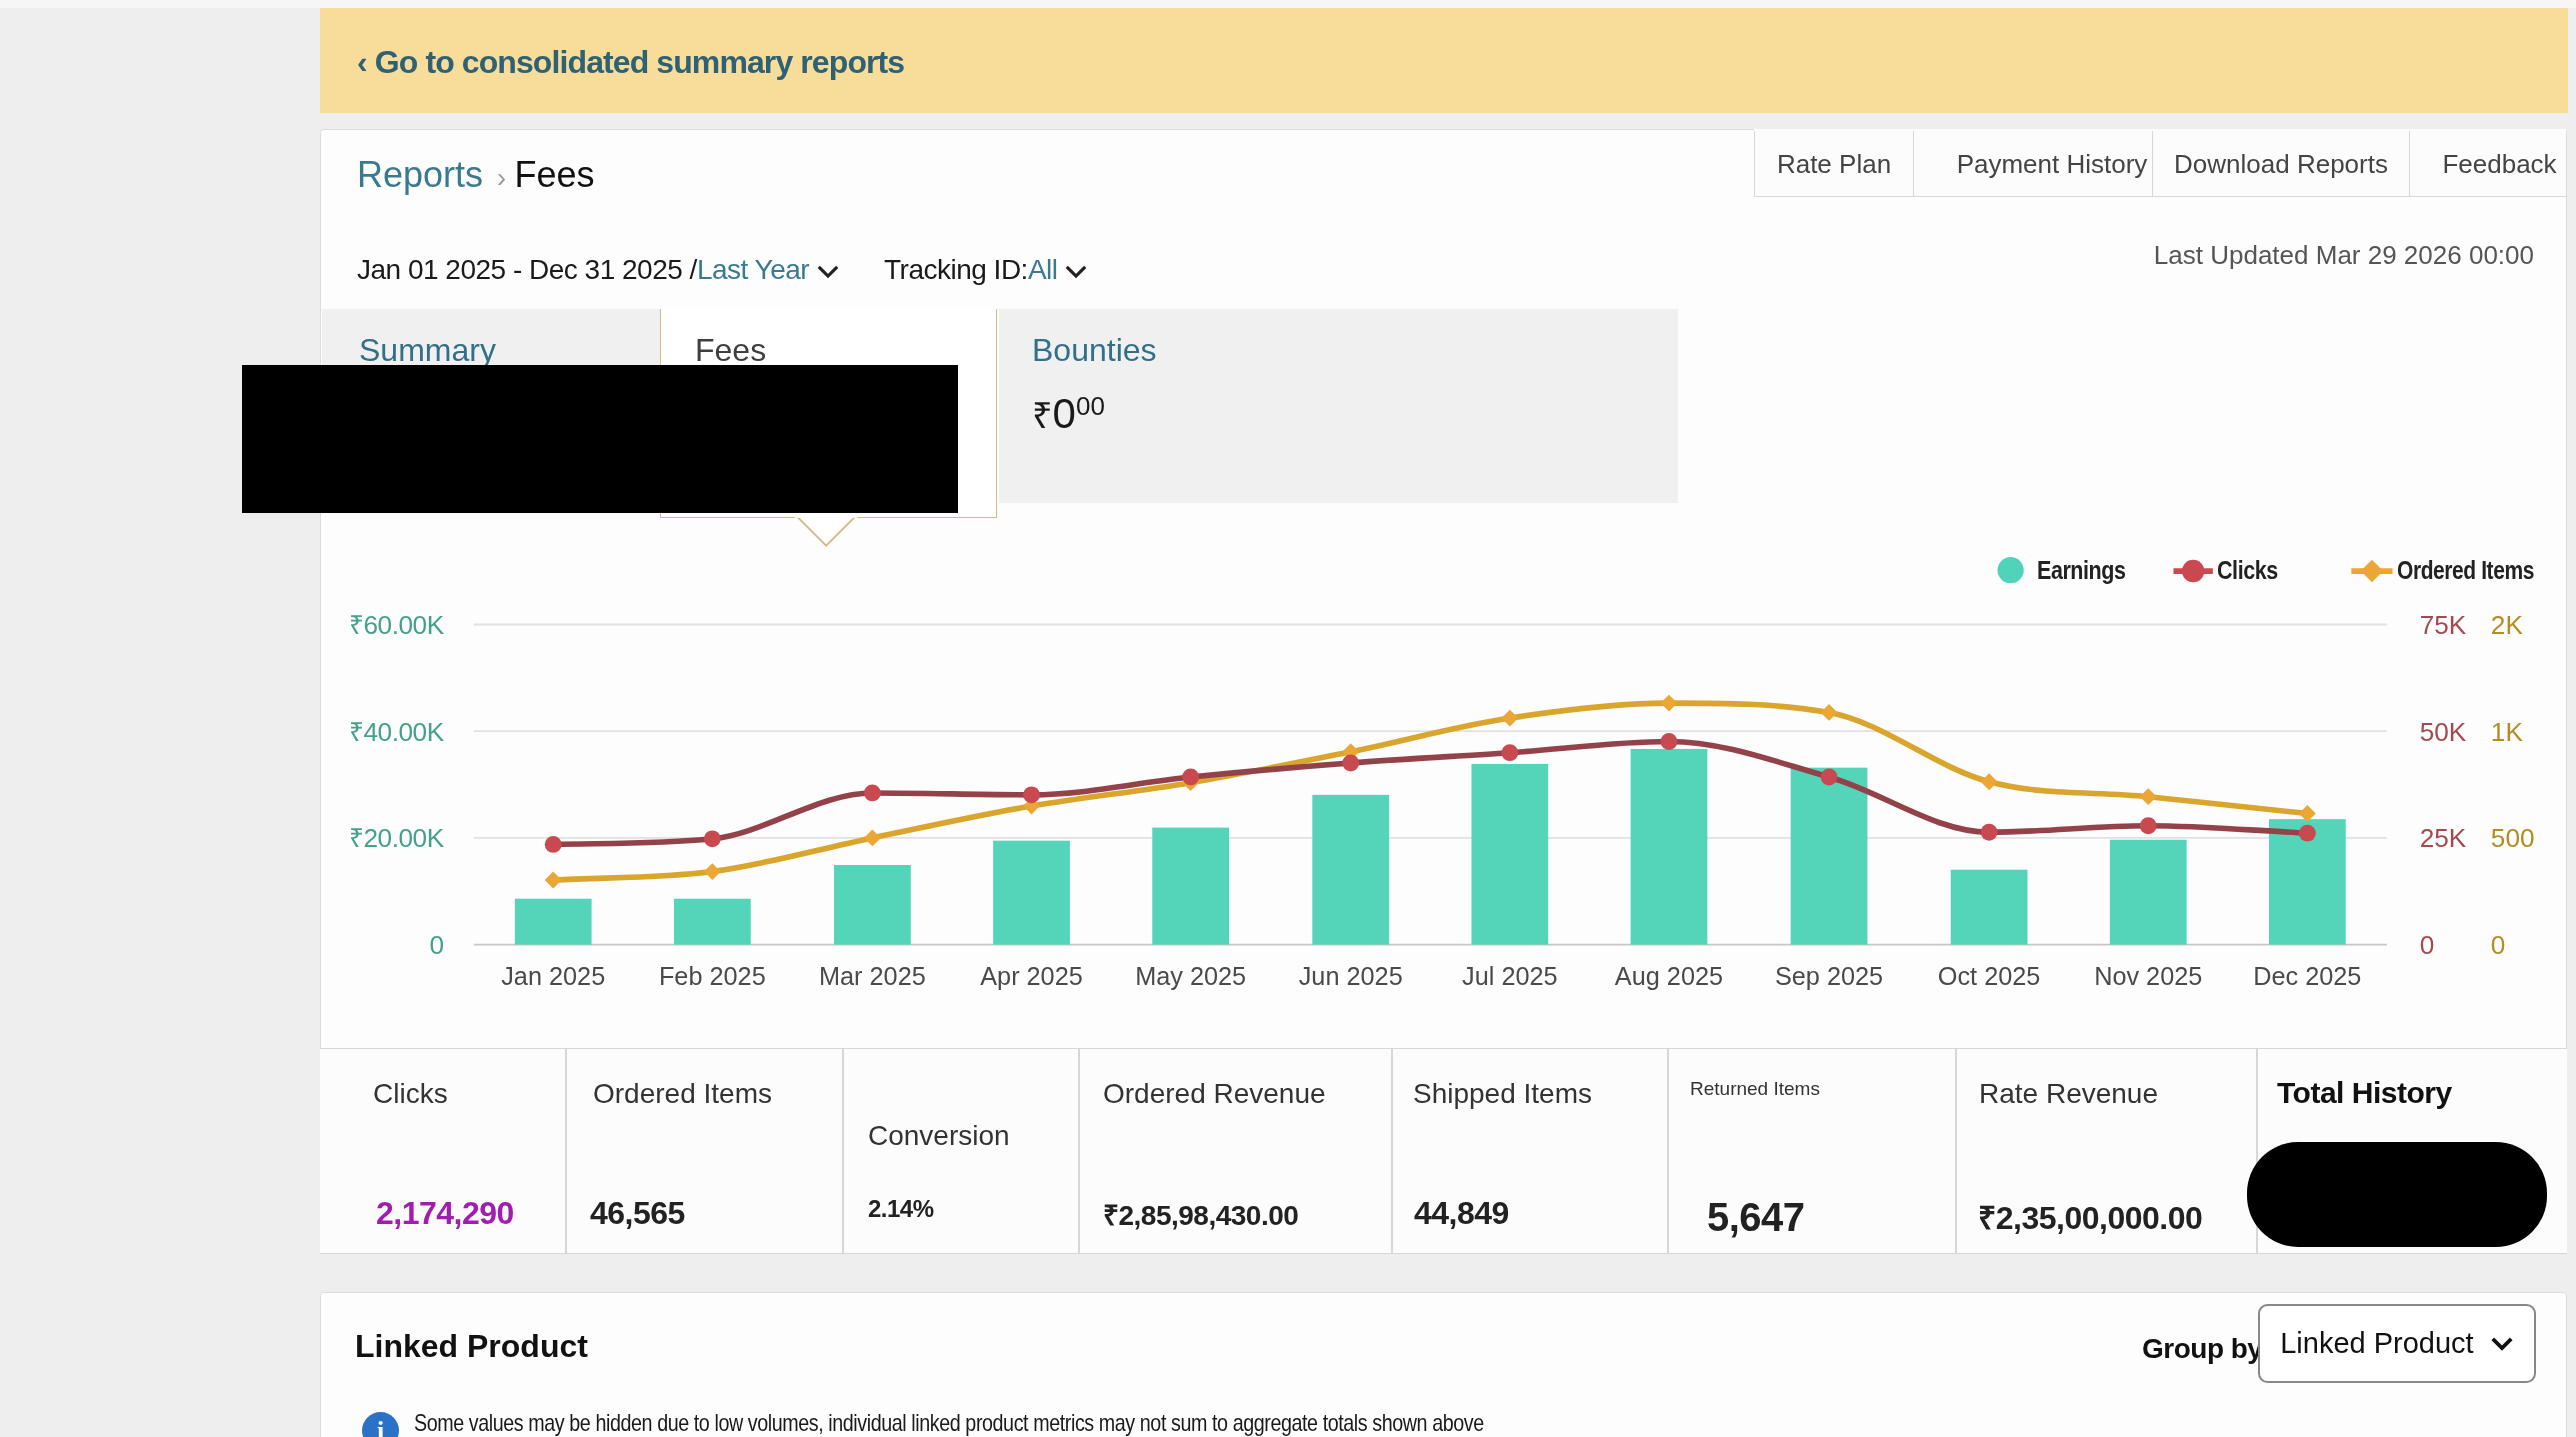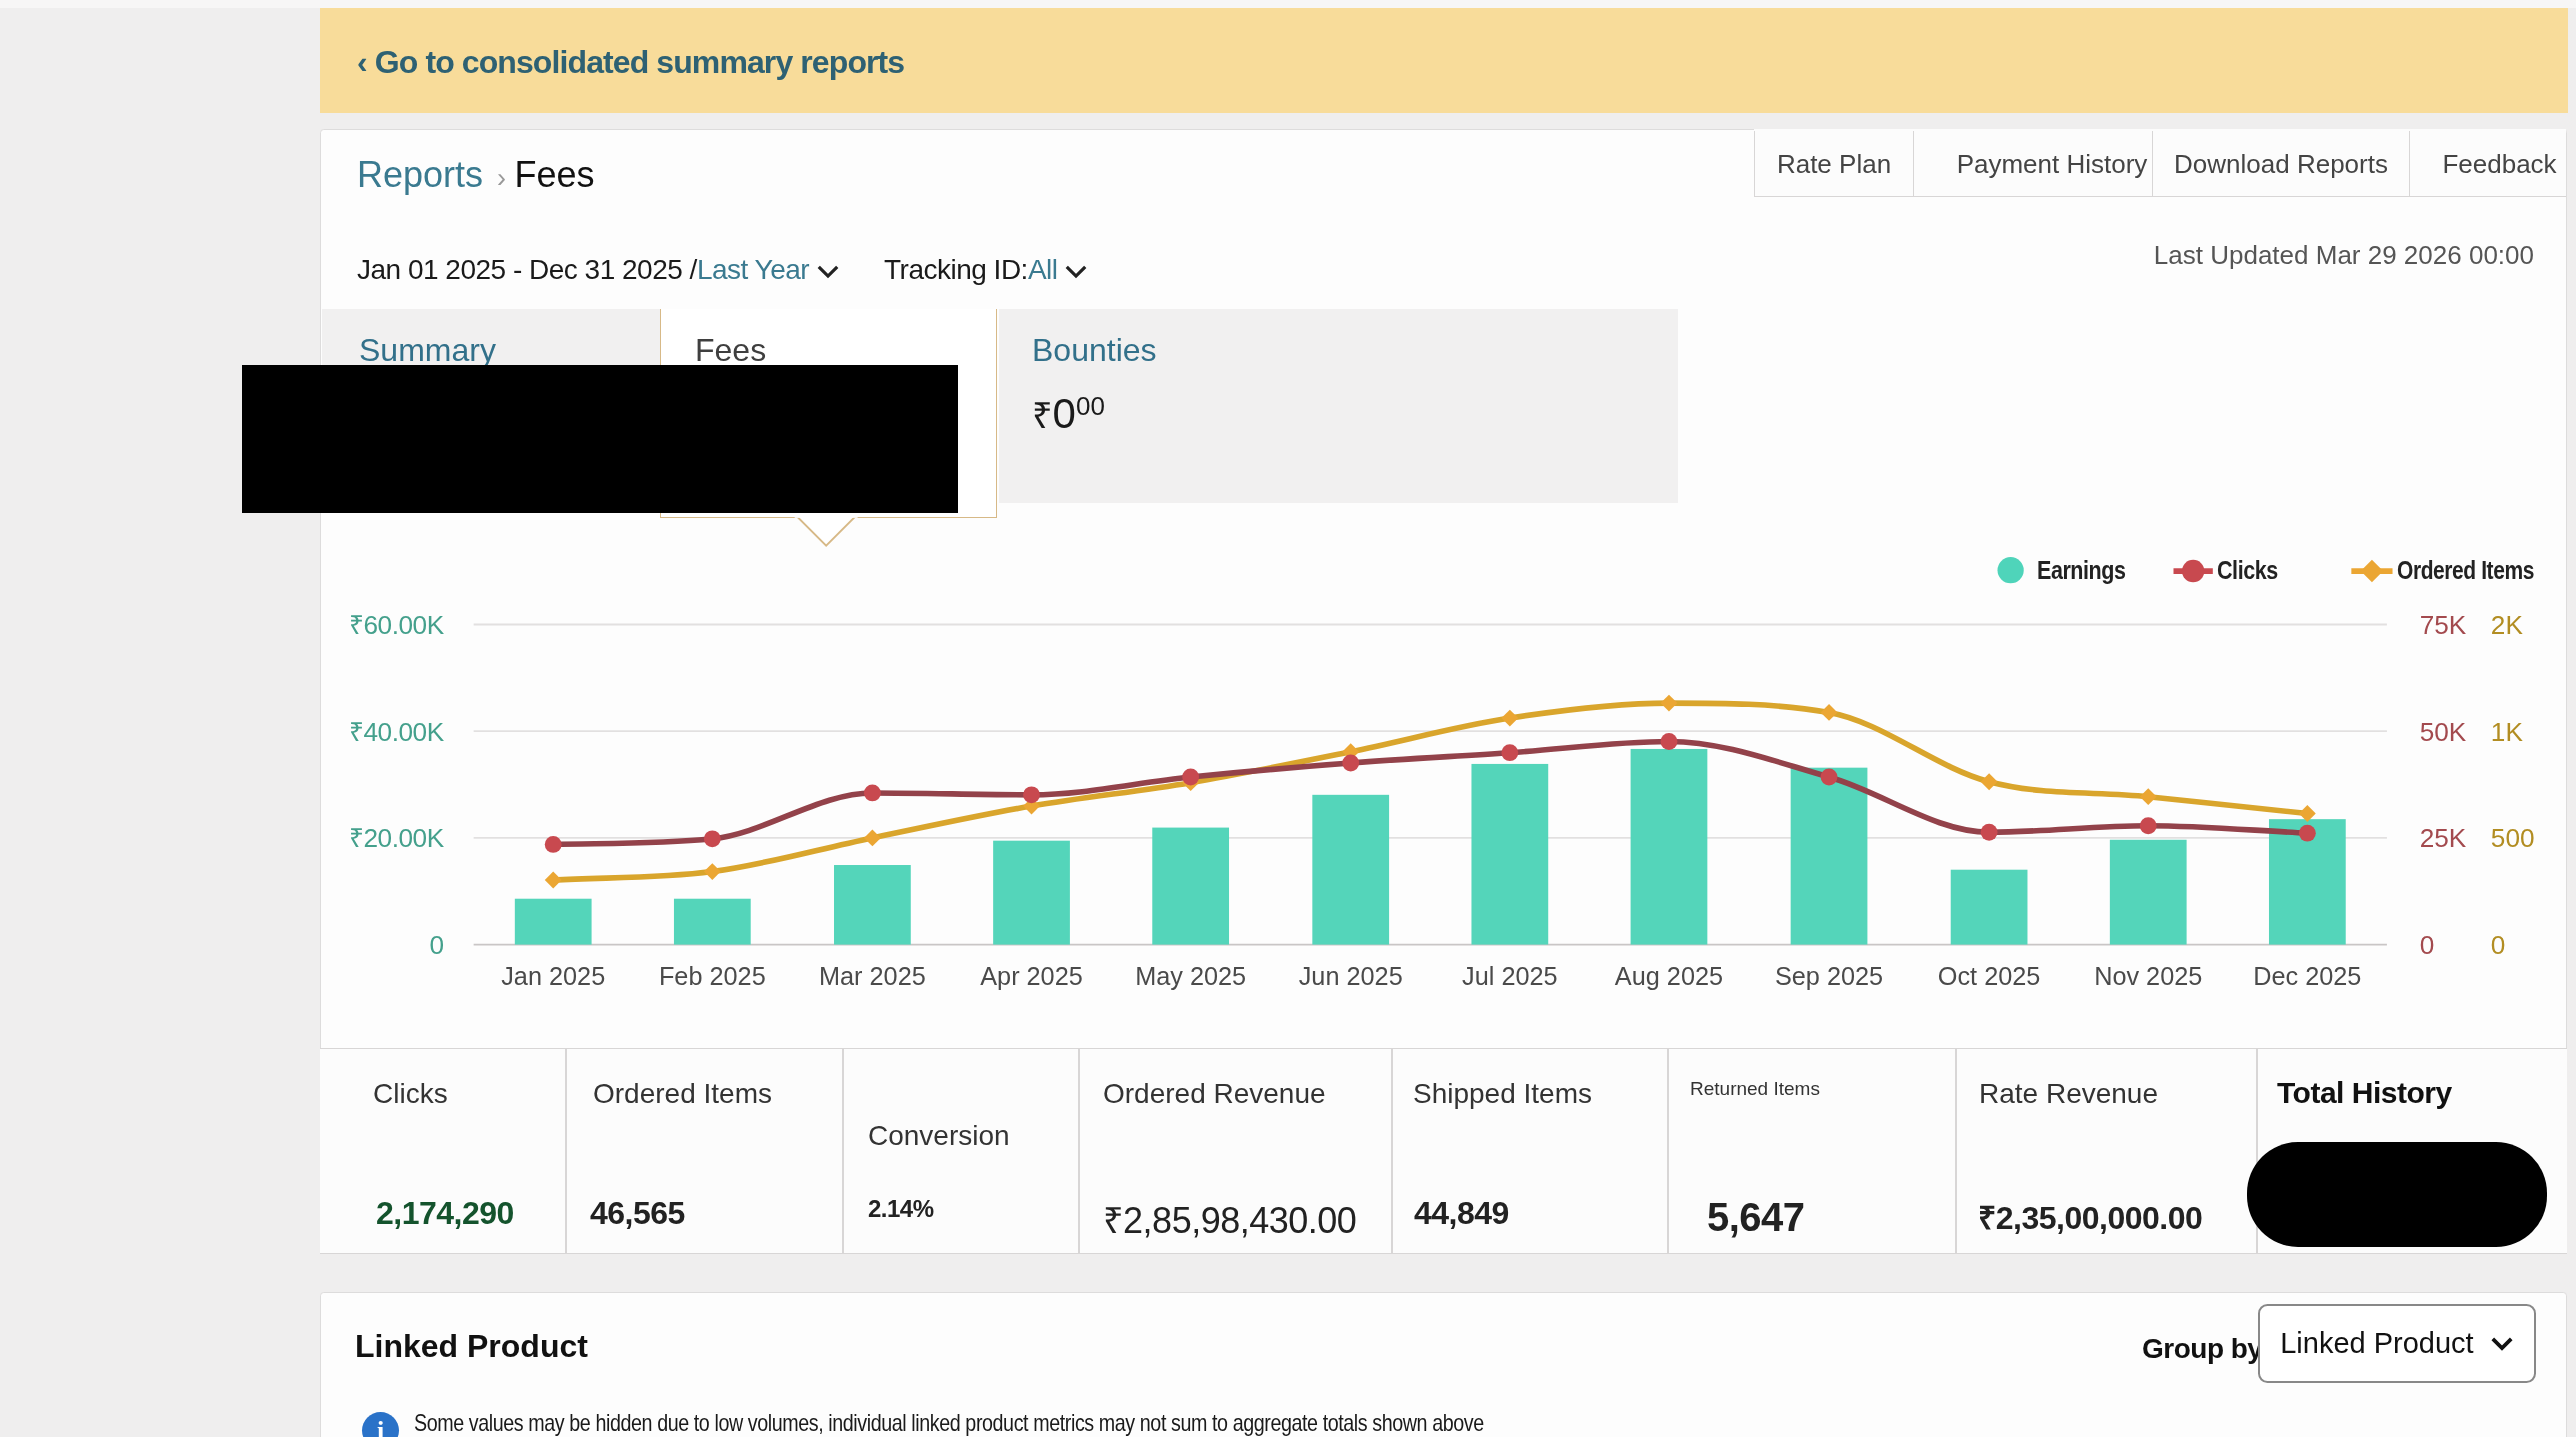--- a/index.html
+++ b/index.html
@@ -167,24 +167,24 @@
 
   <div class="abs" style="left:373px;top:1078px;font-size:28px;color:#333;">Clicks</div>
   <div class="abs" style="left:593px;top:1078px;font-size:28px;color:#333;">Ordered Items</div>
   <div class="abs" style="left:868px;top:1078px;font-size:28px;color:#333;margin-top:42px;">Conversion</div>
   <div class="abs" style="left:1103px;top:1078px;font-size:28px;color:#333;">Ordered Revenue</div>
   <div class="abs" style="left:1413px;top:1078px;font-size:28px;color:#333;">Shipped Items</div>
   <div class="abs" style="left:1690px;top:1078px;font-size:19px;color:#333;">Returned Items</div>
   <div class="abs" style="left:1979px;top:1078px;font-size:28px;color:#333;">Rate Revenue</div>
   <div class="abs" style="left:2277px;top:1076px;font-size:30px;font-weight:bold;letter-spacing:-0.5px;color:#111;">Total History</div>
 
-  <div class="abs" style="left:376px;top:1195px;font-size:32px;font-weight:bold;letter-spacing:-0.5px;color:#14532d;">2,174,290</div>
+  <div class="abs" style="left:376px;top:1195px;font-size:32px;font-weight:bold;letter-spacing:-0.5px;color:#a21caf;">2,174,290</div>
   <div class="abs" style="left:590px;top:1195px;font-size:32px;font-weight:bold;letter-spacing:-0.5px;color:#222;">46,565</div>
   <div class="abs" style="left:868px;top:1195px;font-size:24px;font-weight:bold;letter-spacing:-0.5px;color:#222;">2.14%</div>
-  <div class="abs" style="left:1103px;top:1195px;font-size:36px;font-weight:normal;letter-spacing:-0.5px;color:#222;">₹2,85,98,430.00</div>
+  <div class="abs" style="left:1103px;top:1195px;font-size:28px;font-weight:bold;letter-spacing:-0.5px;color:#222;">₹2,85,98,430.00</div>
   <div class="abs" style="left:1414px;top:1195px;font-size:32px;font-weight:bold;letter-spacing:-0.5px;color:#222;">44,849</div>
   <div class="abs" style="left:1691px;top:1195px;font-size:40px;font-weight:bold;letter-spacing:-0.5px;color:#222;margin-left:16px;">5,647</div>
   <div class="abs" style="left:1978px;top:1195px;font-size:32px;font-weight:bold;letter-spacing:-0.5px;color:#222;">₹2,35,00,000.00</div>
 
   <div class="abs" style="left:2247px;top:1142px;width:300px;height:105px;background:#000;border-radius:51px;"></div>
 
   <div class="abs card" style="left:320px;top:1292px;width:2247px;height:206px;"></div>
   <div class="abs" style="left:355px;top:1328px;font-size:32px;font-weight:bold;color:#111;">Linked Product</div>
   <div class="abs" style="left:2142px;top:1333px;font-size:28px;font-weight:bold;letter-spacing:-0.5px;color:#111;">Group by</div>
   <div class="abs" style="left:2258px;top:1304px;width:278px;height:79px;background:#fff;border:2.8px solid #888;border-radius:9.4px;font-size:29px;color:#111;display:flex;align-items:center;justify-content:center;">Linked Product&nbsp;&nbsp;<svg width="24" height="15" viewBox="0 0 26 16">

